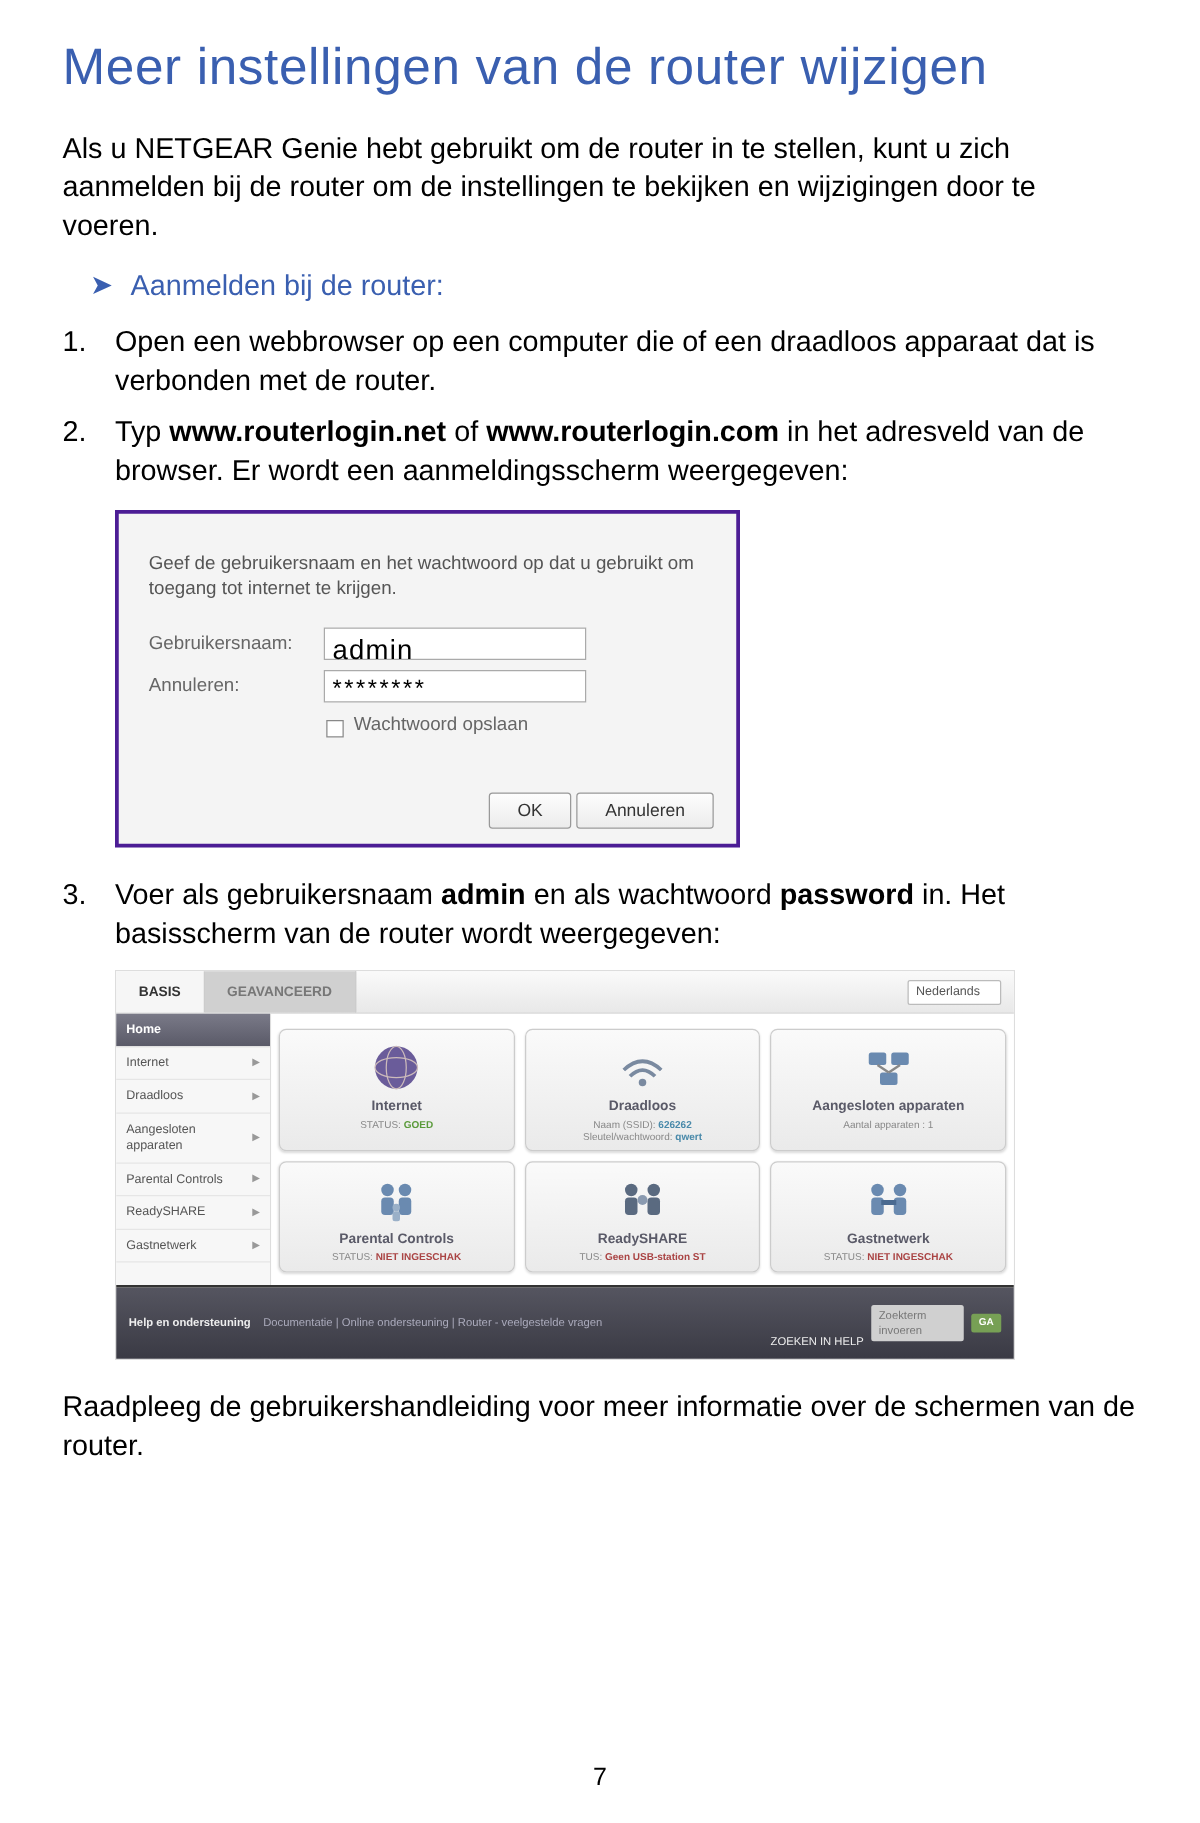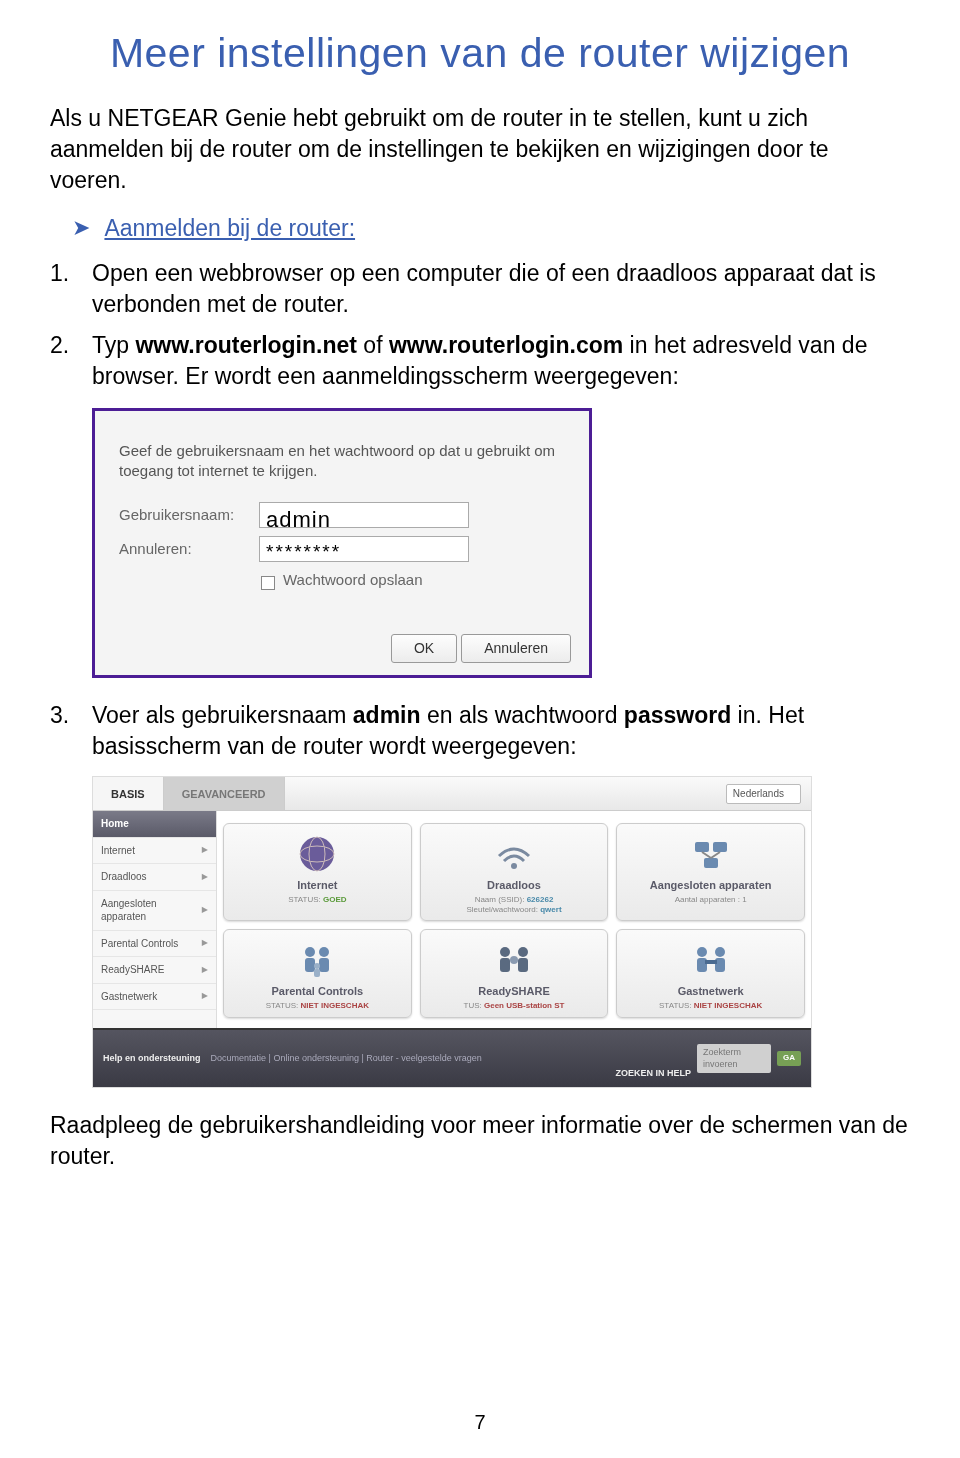--- a/index.html
+++ b/index.html
@@ -11,21 +11,20 @@
     padding: 30px 50px 20px 50px;
     color: #000;
     position: relative;
   }
   h1 {
     color: #3a5fb0;
     font-size: 41px;
     font-weight: normal;
     margin-bottom: 26px;
     letter-spacing: 0.5px;
-    text-align: center;
   }
   .intro {
     font-size: 23px;
     line-height: 1.35;
     margin-bottom: 18px;
   }
   .arrow-line {
     display: flex;
     align-items: flex-start;
     margin-bottom: 14px;
@@ -34,21 +33,20 @@
   .arrow-bullet {
     color: #3a5fb0;
     font-size: 22px;
     margin-right: 14px;
     line-height: 1.3;
   }
   .arrow-text {
     color: #3a5fb0;
     font-size: 23px;
     line-height: 1.3;
-    text-decoration: underline;
   }
   ol {
     list-style: none;
     counter-reset: item;
   }
   ol li {
     counter-increment: item;
     font-size: 23px;
     line-height: 1.35;
     margin-bottom: 10px;
@@ -251,21 +249,21 @@
   }
   .df-left { display: flex; gap: 10px; }
   .df-left .hl { font-weight: bold; color: #eee; }
   .df-left .lk { color: #aab; }
   .df-right {
     margin-left: auto;
     display: flex;
     gap: 6px;
     align-items: center;
   }
-  .search-label { font-weight: bold; color: #eee; font-size: 9px; margin-top: 29px; }
+  .search-label { font-weight: normal; color: #eee; font-size: 9px; margin-top: 29px; }
   .search-box {
     background: #d0d0d0;
     color: #777;
     font-size: 9px;
     padding: 2px 6px;
     border-radius: 2px;
     width: 74px;
   }
   .gabtn {
     background: #77a055;

